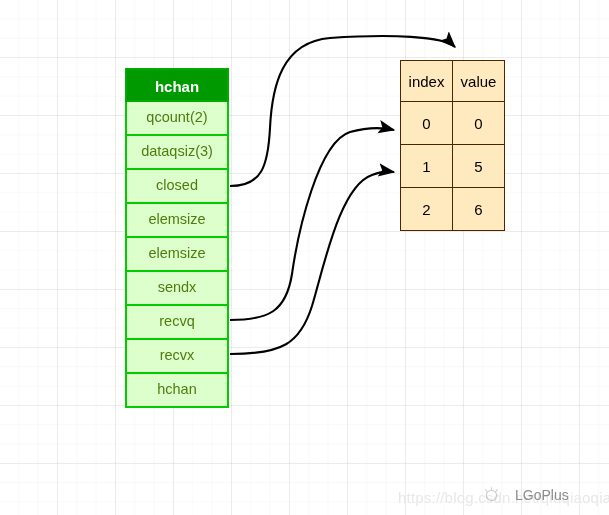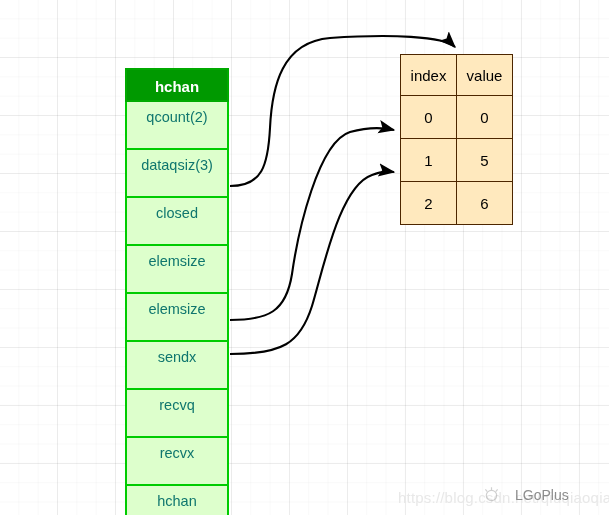--- a/index.html
+++ b/index.html
@@ -36,37 +36,37 @@
     background: #009900;
     border: 2px solid #00AA00;
     color: #ffffff;
     font-size: 15px;
     font-weight: bold;
     text-align: center;
     line-height: 34px;
     box-sizing: border-box;
   }
   .hchan-row {
-    height: 48px;
+    height: 34px;
     background: #DDFFCC;
     border: 2px solid #00CC00;
     border-top: none;
-    color: #0f766e;
+    color: #4d7c0f;
     font-size: 14.5px;
     text-align: center;
     line-height: 30px;
     box-sizing: border-box;
   }
 
   
   .buf-table {
     position: absolute;
     left: 400px;
-    top: 54px;
-    width: 113px;
+    top: 60px;
+    width: 105px;
     border-collapse: collapse;
     background: #FFE9BE;
   }
   .buf-table td, .buf-table th {
     border: 1.6px solid #4D2600;
     background: #FFE9BE;
     height: 42px;
     width: 50%;
     text-align: center;
     font-size: 15px;

